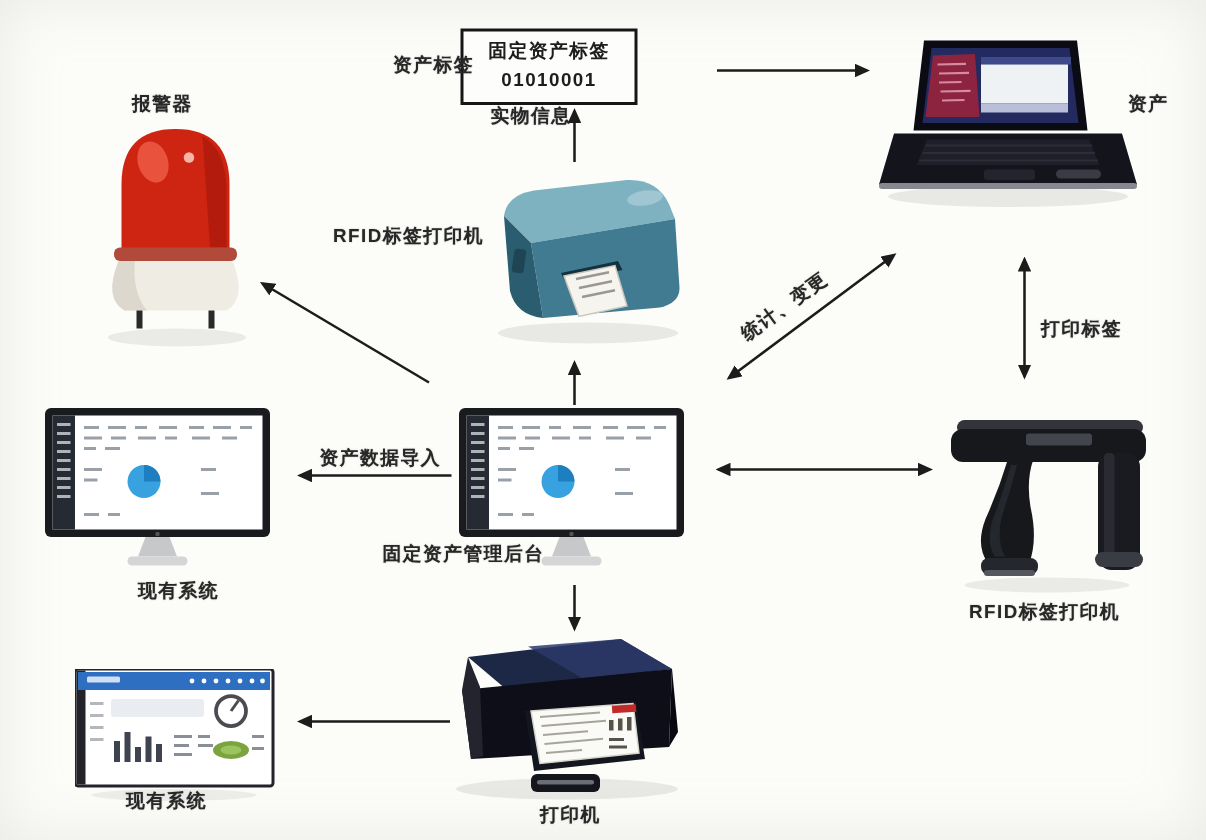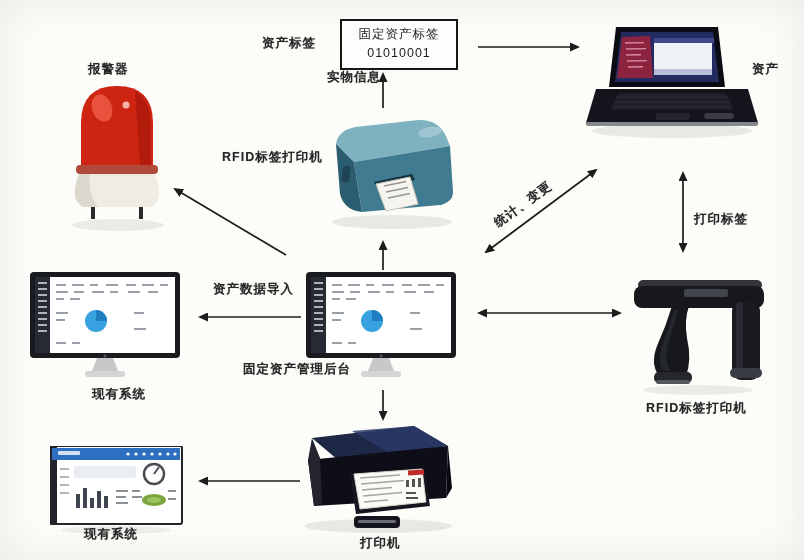--- a/index.html
+++ b/index.html
@@ -10,23 +10,23 @@
     box-shadow:inset 0 0 40px rgba(180,180,170,.25);
   }
   .device{position:absolute;}
   .lbl{
     position:absolute;font-weight:700;font-size:12.5px;color:#272727;
     white-space:nowrap;letter-spacing:1px;
     text-shadow:0 0 1px rgba(40,40,40,.35);
   }
   .lbl.small{font-size:11.5px;letter-spacing:0;}
   .tag-box{
-    position:absolute;left:340px;top:19px;width:110px;
+    position:absolute;left:307px;top:19px;width:110px;
     border:2px solid #161616;background:#fdfdfb;
-    text-align:center;font-weight:400;font-size:12.5px;color:#1d1d1d;
+    text-align:center;font-weight:700;font-size:12.5px;color:#1d1d1d;
     padding:4px 2px;line-height:1.55;letter-spacing:1px;
   }
   .rot{transform:rotate(-36deg);transform-origin:left center;}
   svg{display:block;}
   #arrows{position:absolute;left:0;top:0;}
 </style>
 </head>
 <body>
 
 <div id="stage">
@@ -304,20 +304,20 @@
     <div>01010001</div>
   </div>
 
   <div class="lbl" style="left:88px;top:61px">报警器</div>
   <div class="lbl" style="left:262px;top:35px">资产标签</div>
   <div class="lbl" style="left:327px;top:69px">实物信息</div>
   <div class="lbl" style="left:222px;top:149px">RFID标签打印机</div>
   <div class="lbl" style="left:752px;top:61px">资产</div>
   <div class="lbl rot" style="left:496px;top:216px">统计、变更</div>
   <div class="lbl" style="left:694px;top:211px">打印标签</div>
-  <div class="lbl" style="left:213px;top:281px">资产数据导入</div>
+  <div class="lbl" style="left:213px;top:297px">资产数据导入</div>
   <div class="lbl" style="left:92px;top:386px">现有系统</div>
-  <div class="lbl" style="left:243px;top:361px">固定资产管理后台</div>
+  <div class="lbl" style="left:255px;top:361px">固定资产管理后台</div>
   <div class="lbl" style="left:646px;top:400px">RFID标签打印机</div>
   <div class="lbl" style="left:84px;top:526px">现有系统</div>
   <div class="lbl" style="left:360px;top:535px">打印机</div>
 
 </div>
 
 </body></html>

